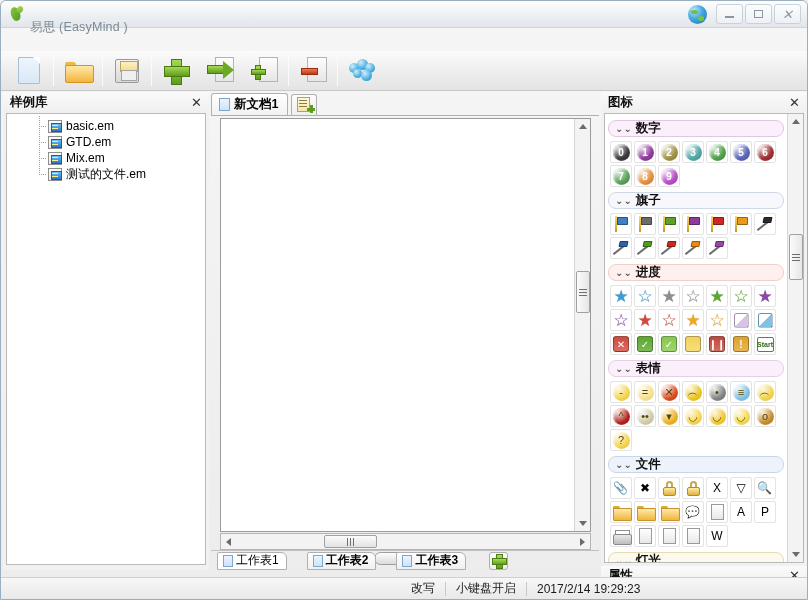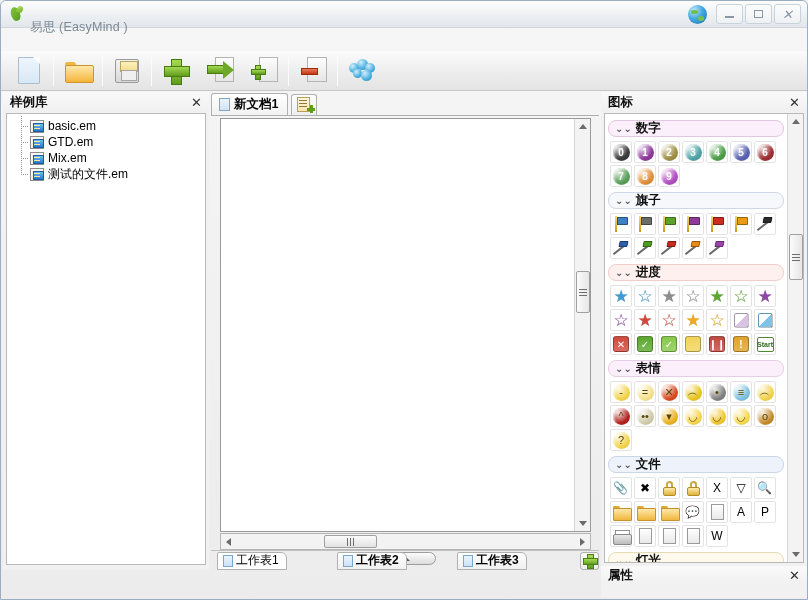--- a/index.html
+++ b/index.html
@@ -198,21 +198,21 @@
   
   #left-panel {
     position: absolute; left: 2px; top: 91px; width: 206px; height: 478px;
     background: #f1f1f1;
   }
   #tree-box {
     position: absolute; left: 3px; top: 21px; width: 200px; height: 452px;
     background: #fff; border: 1px solid #b9b9b9;
     overflow: hidden; padding: 4px 0 0 0;
   }
-  .tree-row { height: 16px; display: flex; align-items: center; padding-left: 6px; position: relative;}
+  .tree-row { height: 16px; display: flex; align-items: center; padding-left: 24px; position: relative;}
   .tree-row .lbl { font-size: 12px; color: #000; margin-left: 4px; white-space: nowrap;}
   .tfolder {
     width: 15px; height: 12px; position: relative; flex: none;
   }
   .tfolder::before {
     content:""; position:absolute; left:0; top:0px; width:6px; height:3px;
     background:#eab53e; border-radius:1px 2px 0 0;
   }
   .tfolder::after {
     content:""; position:absolute; left:0; top:2px; width:14px; height:10px;
@@ -335,23 +335,22 @@
   .collapse-pill {
     width: 62px; height: 13px; border-radius: 7px;
     background: linear-gradient(#fcfcfc,#dcdcdc);
     border: 1px solid #9d9d9d;
     display: flex; align-items: center; justify-content: center;
   }
   .chev-up { width:0;height:0;border-left:5px solid transparent;border-right:5px solid transparent;border-bottom:5px solid #5c5c5c;}
 
   #sheet-tabbar {
     position: absolute; left: 0; top: 458px; width: 388px; height: 20px;
-    display: flex; align-items: center; gap: 8px; padding-left: 6px;
+    display: flex; align-items: center; gap: 20px; padding-left: 6px;
     border-top: 1px solid #c0c0c0;
-    justify-content: space-between;
   }
   .sheet-tab {
     height: 18px; display: flex; align-items: center; gap: 3px;
     padding: 0 7px 0 5px; font-size: 12px; color: #000;
     background: linear-gradient(#ffffff,#f0f0f0);
     border: 1px solid #b0b0b0; border-radius: 2px 6px 0 0; font-weight: bold;
   }
   .sheet-tab.active { background: #ffffff; font-weight: normal;}
   .sheet-tab .pg-ic {
     width: 10px; height: 12px; background: linear-gradient(#eaf4fd,#cde3f7);
@@ -986,14 +985,22 @@
     </div>
   </div>
 
   <div id="props-panel">
     <div class="panel-title">
       <span>属性</span>
       <span class="panel-close">✕</span>
     </div>
   </div>
 
+  <div id="statusbar">
+    <span style="flex:0 0 400px;"></span>
+    <span class="status-cell">改写</span>
+    <span class="status-sep"></span>
+    <span class="status-cell">小键盘开启</span>
+    <span class="status-sep"></span>
+    <span class="status-cell">2017/2/14 19:29:23</span>
+  </div>
 
 </div>
 
 </body></html>

